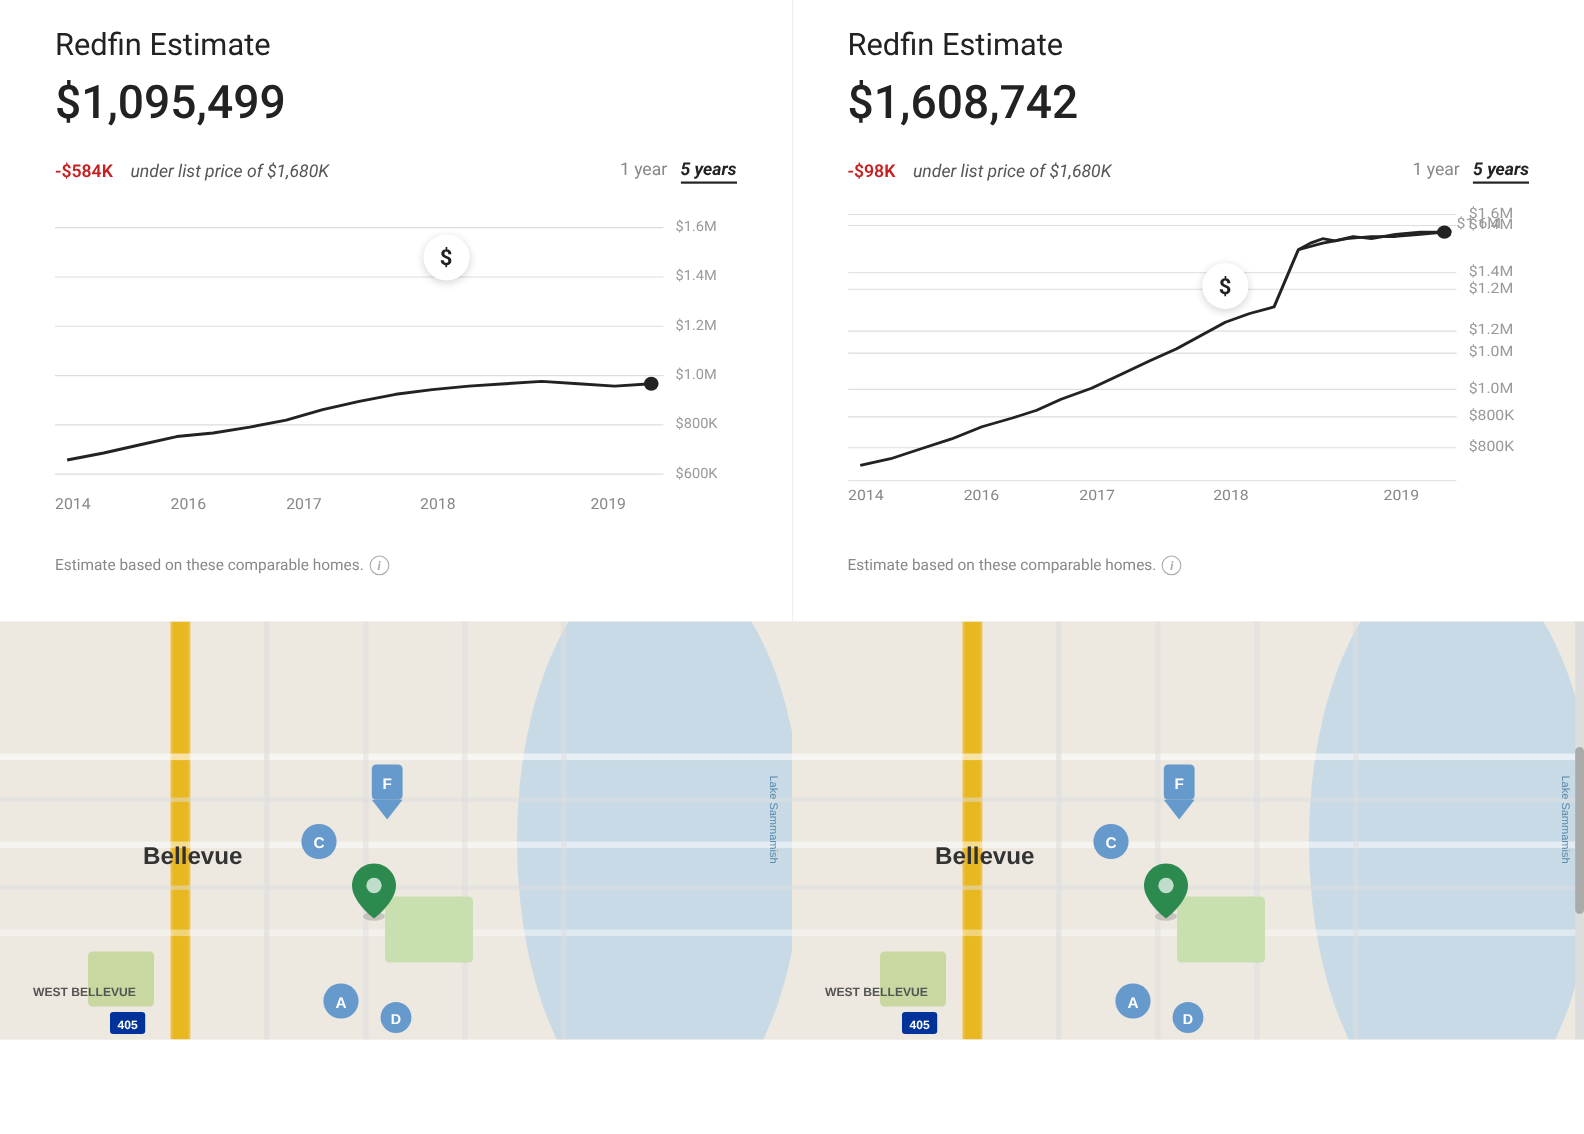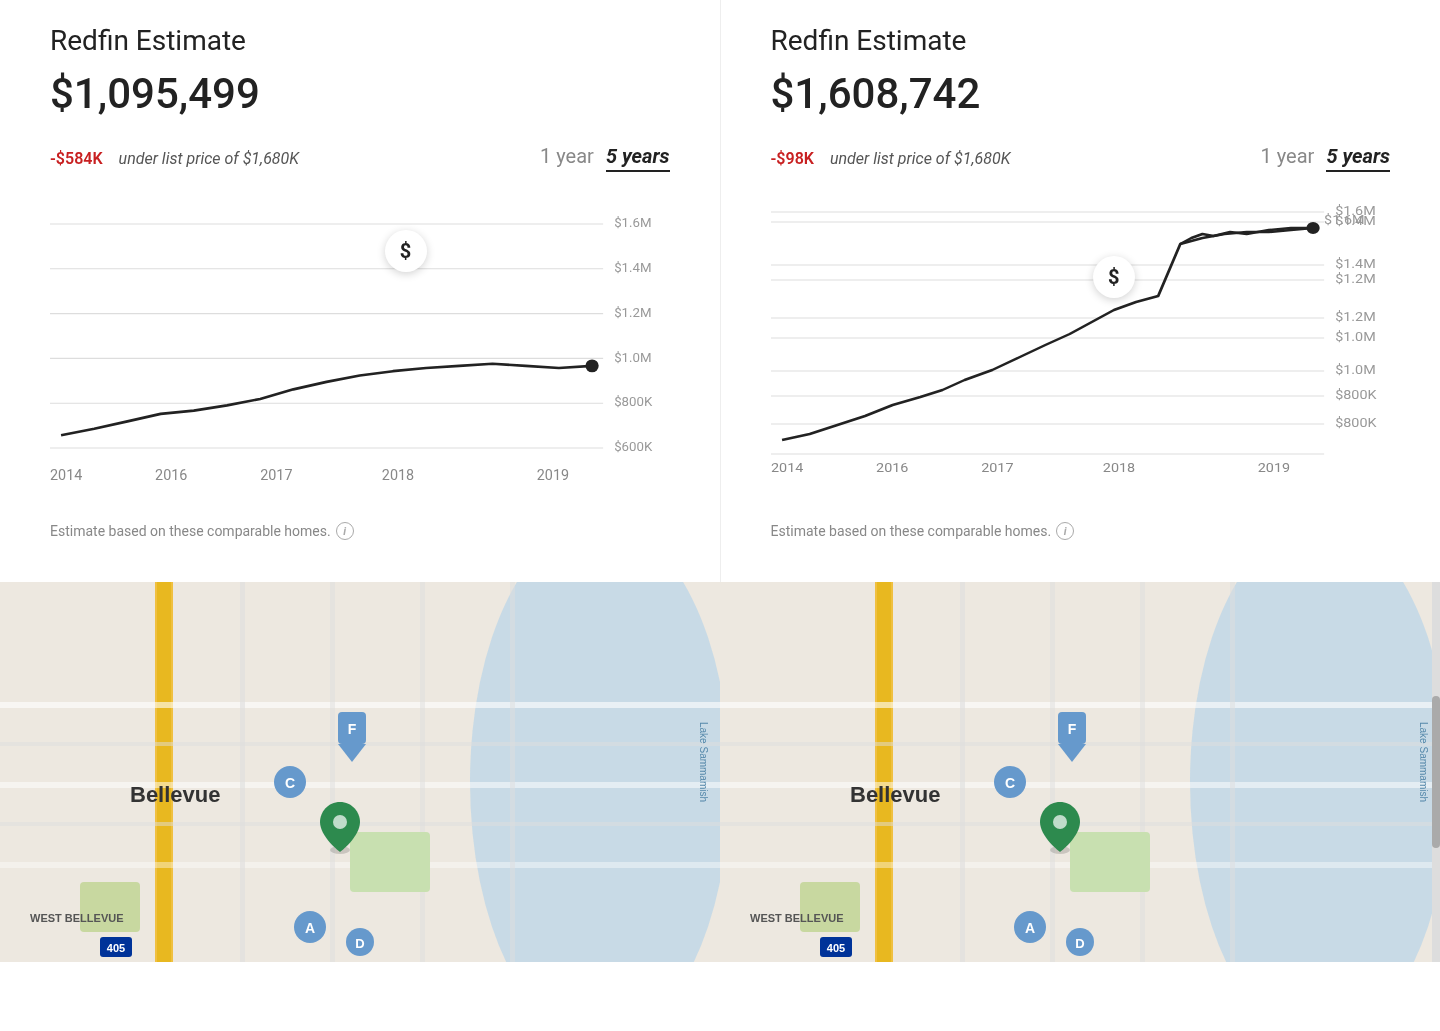--- a/index.html
+++ b/index.html
@@ -2,25 +2,25 @@
 <html><head>
   <meta charset="utf-8">
   <style>
     * { box-sizing: border-box; margin: 0; padding: 0; }
     body { font-family: -apple-system, BlinkMacSystemFont, 'Segoe UI', Roboto, sans-serif; background: #fff; display: flex; flex-direction: column; width: 1440px; min-height: 1031px; overflow-x: hidden; }
     .panels { display: flex; flex-direction: row; width: 100%; }
     .panel { flex: 1; padding: 24px 50px 30px 50px; border-right: 1px solid #eee; }
     .panel:last-child { border-right: none; }
     .estimate-label { font-size: 28px; font-weight: 400; color: #222; margin-bottom: 12px; }
     .estimate-value { font-size: 42px; font-weight: 500; color: #222; margin-bottom: 26px; }
-    .estimate-meta { display: flex; align-items: center; gap: 16px; margin-bottom: 20px; font-size: 16px; }
+    .estimate-meta { display: flex; align-items: center; gap: 16px; margin-bottom: 8px; font-size: 16px; }
     .under-price { color: #c82021; font-weight: 600; }
     .list-price-text { color: #555; font-style: italic; }
     .time-toggles { display: flex; gap: 12px; margin-left: auto; }
-    .time-toggle { font-size: 20px; color: #888; cursor: pointer; padding-bottom: 2px; }
+    .time-toggle { font-size: 16px; color: #888; cursor: pointer; padding-bottom: 2px; }
     .time-toggle.active { color: #222; font-weight: 700; border-bottom: 2px solid #222; font-style: italic; }
     .chart-container { position: relative; width: 100%; height: 320px; margin-bottom: 10px; }
     .chart-svg { width: 100%; height: 100%; }
     .chart-label { font-size: 12px; fill: #999; }
     .dollar-badge { background: #fff; border-radius: 50%; width: 42px; height: 42px; display: flex; align-items: center; justify-content: center; font-size: 20px; font-weight: 700; color: #222; box-shadow: 0 2px 8px rgba(0,0,0,0.18); position: absolute; }
     .current-dot { fill: #222; }
     .comparable-text { font-size: 14px; color: #888; margin-bottom: 12px; display: flex; align-items: center; gap: 5px; }
     .info-icon { display: inline-flex; align-items: center; justify-content: center; width: 18px; height: 18px; border-radius: 50%; border: 1.5px solid #aaa; color: #aaa; font-size: 11px; font-style: italic; font-weight: 700; }
     .map-section { display: flex; flex-direction: row; width: 100%; height: 380px; }
     .map-panel { flex: 1; position: relative; overflow: hidden; background: #e8e0d8; }

